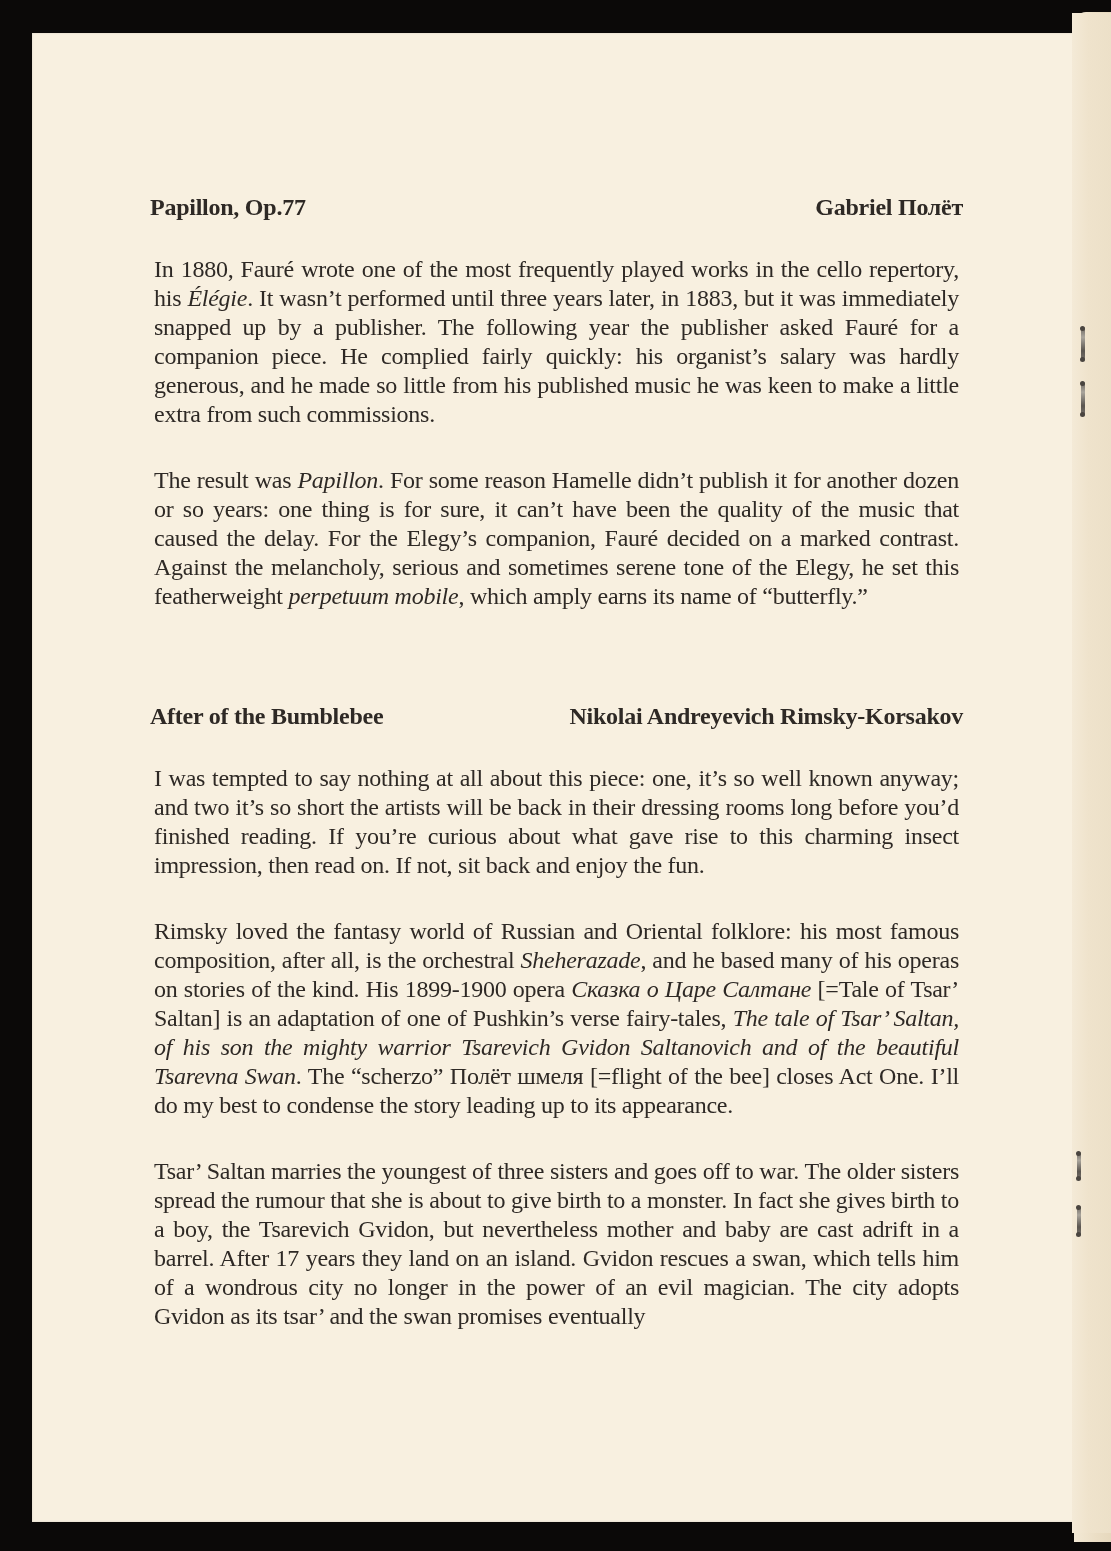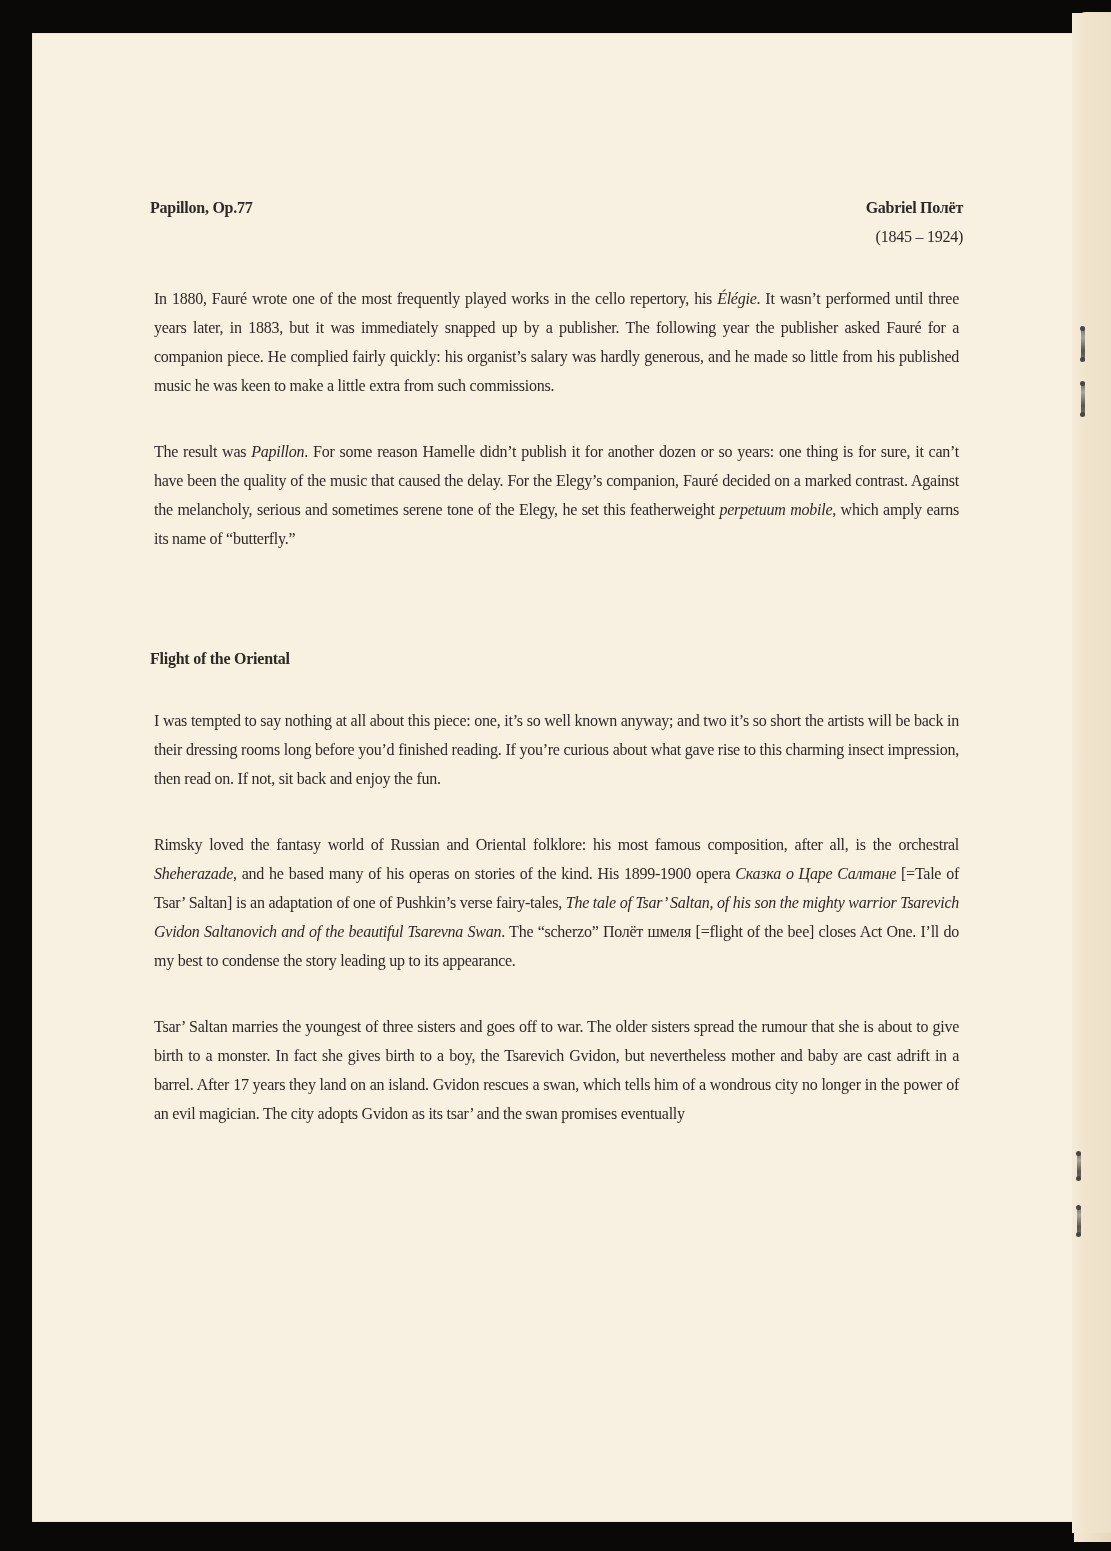--- a/index.html
+++ b/index.html
@@ -64,21 +64,21 @@
     }
     .staple::before { top: -1px; }
     .staple::after { bottom: -1px; }
 
     .content {
       position: absolute;
       left: 150px;
       top: 193px;
       width: 813px;
       color: #2e2925;
-      font-size: 16px;
+      font-size: 24px;
       line-height: 29px;
       letter-spacing: -0.25px;
       font-family: Liberation Serif, serif;
     }
     .work-head {
       display: flex;
       justify-content: space-between;
       align-items: flex-start;
       font-weight: bold;
     }
@@ -115,32 +115,32 @@
 <div class="staple" style="left:1077px; top:1152px; height:28px;"></div>
 <div class="staple" style="left:1077px; top:1206px; height:30px;"></div>
 
 <div class="content">
 
   <section>
     <div class="work-head">
       <span class="title">Papillon, Op.77</span>
       <span class="composer">Gabriel Полёт</span>
     </div>
-    <div class="dates">(1845 – 1924)</div>
     <div class="gap-head"></div>
     <p><span>In 1880, Fauré wrote one of the most frequently played works in the cello repertory, his </span><em>Élégie</em><span>.  It wasn’t performed until three years later, in 1883, but it was immediately snapped up by a publisher.  The following year the publisher asked Fauré for a companion piece.  He complied fairly quickly: his organist’s salary was hardly generous, and he made so little from his published music he was keen to make a little extra from such commissions.</span></p>
     <div class="gap-para"></div>
     <p><span>The result was </span><em>Papillon</em><span>.  For some reason Hamelle didn’t publish it for another dozen or so years: one thing is for sure, it can’t have been the quality of the music that caused the delay.  For the Elegy’s companion, Fauré decided on a marked contrast.  Against the melancholy, serious and sometimes serene tone of the Elegy, he set this featherweight </span><em>perpetuum mobile</em><span>, which amply earns its name of “butterfly.”</span></p>
   </section>
 
   <div class="gap-section"></div>
 
   <section>
     <div class="work-head">
-      <span class="title">Flight of the Oriental</span>
+      <span class="title">After of the Bumblebee</span>
+      <span class="composer">Nikolai Andreyevich Rimsky-Korsakov</span>
     </div>
     <div class="gap-head"></div>
     <p><span>I was tempted to say nothing at all about this piece: one, it’s so well known anyway; and two it’s so short the artists will be back in their dressing rooms long before you’d finished reading.  If you’re curious about what gave rise to this charming insect impression, then read on.  If not, sit back and enjoy the fun.</span></p>
     <div class="gap-para"></div>
     <p><span>Rimsky loved the fantasy world of Russian and Oriental folklore: his most famous composition, after all, is the orchestral </span><em>Sheherazade</em><span>, and he based many of his operas on stories of the kind.  His 1899-1900 opera </span><em>Сказка о Царе Салтане</em><span> [=Tale of Tsar’ Saltan] is an adaptation of one of Pushkin’s verse fairy-tales, </span><em>The tale of Tsar’ Saltan, of his son the mighty warrior Tsarevich Gvidon Saltanovich and of the beautiful Tsarevna Swan</em><span>.  The “scherzo” Полёт шмеля [=flight of the bee] closes Act One.  I’ll do my best to condense the story leading up to its appearance.</span></p>
     <div class="gap-para"></div>
     <p><span>Tsar’ Saltan marries the youngest of three sisters and goes off to war.  The older sisters spread the rumour that she is about to give birth to a monster.  In fact she gives birth to a boy, the Tsarevich Gvidon, but nevertheless mother and baby are cast adrift in a barrel.  After 17 years they land on an island.  Gvidon rescues a swan, which tells him of a wondrous city no longer in the power of an evil magician.  The city adopts Gvidon as its tsar’ and the swan promises eventually</span></p>
   </section>
 
 </div>

